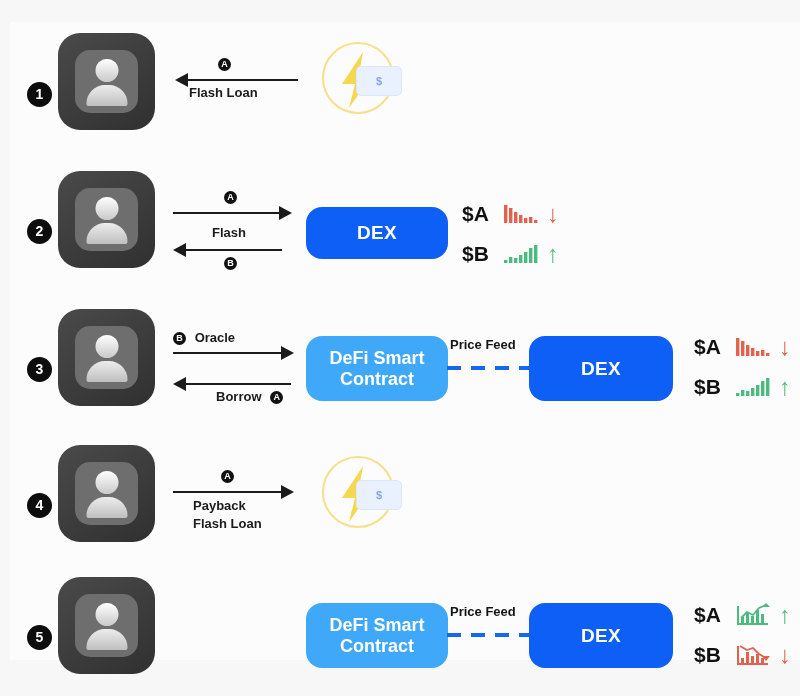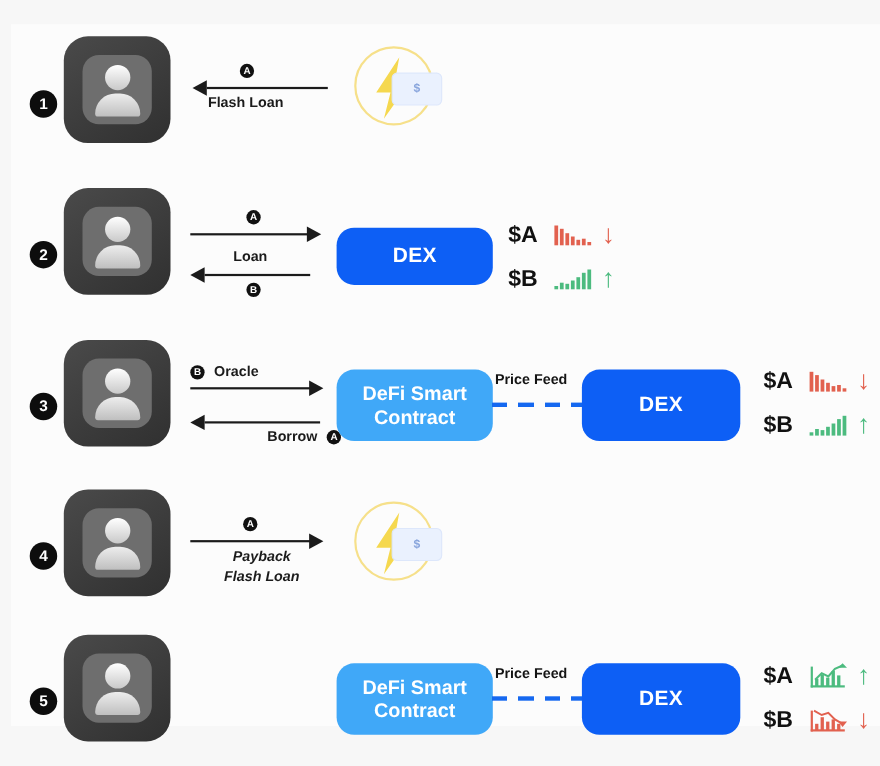--- a/index.html
+++ b/index.html
@@ -113,21 +113,21 @@
           <div class="user-body"></div>
         </div>
       </div>
 
       <div class="arrow-line" style="left:163px;top:50px;width:108px;"></div>
       <div class="arrow-head right" style="left:269px;top:44px;"></div>
       <div class="arrow-label" style="left:214px;top:27px;">
         <span class="circ">A</span>
       </div>
 
-      <div class="arrow-label" style="left:202px;top:63px;">Loan</div>
+      <div class="arrow-label" style="left:202px;top:63px;">Flash</div>
 
       <div class="arrow-line" style="left:176px;top:87px;width:96px;"></div>
       <div class="arrow-head left" style="left:163px;top:81px;"></div>
       <div class="arrow-label" style="left:214px;top:93px;">
         <span class="circ">B</span>
       </div>
 
       <div class="box dex" style="left:296px;top:45px;width:142px;height:52px;">
         <span>DEX</span>
       </div>
@@ -176,21 +176,21 @@
 
       <div class="arrow-label" style="left:163px;top:30px;">
         <span class="circ">B</span>
         <span style="margin-left:5px;">Oracle</span>
       </div>
       <div class="arrow-line" style="left:163px;top:52px;width:110px;"></div>
       <div class="arrow-head right" style="left:271px;top:46px;"></div>
 
       <div class="arrow-line" style="left:176px;top:83px;width:105px;"></div>
       <div class="arrow-head left" style="left:163px;top:77px;"></div>
-      <div class="arrow-label" style="left:206px;top:89px;margin-left:27px;">
+      <div class="arrow-label" style="left:206px;top:89px;">
         <span>Borrow</span>
         <span class="circ" style="margin-left:5px;">A</span>
       </div>
 
       <div class="box defi" style="left:296px;top:36px;width:142px;height:65px;">
         <span>
           <span>DeFi Smart</span><br>
           <span>Contract</span>
         </span>
       </div>
@@ -242,21 +242,21 @@
           <div class="user-head"></div>
           <div class="user-body"></div>
         </div>
       </div>
 
       <div class="arrow-line" style="left:163px;top:57px;width:110px;"></div>
       <div class="arrow-head right" style="left:271px;top:51px;"></div>
       <div class="arrow-label" style="left:211px;top:34px;">
         <span class="circ">A</span>
       </div>
-      <div class="arrow-label" style="left:183px;top:63px;text-align:center;width:90px;line-height:1.35;font-style:italic;">
+      <div class="arrow-label" style="left:183px;top:63px;text-align:left;width:90px;line-height:1.35;">
         <span>Payback</span><br>
         <span>Flash Loan</span>
       </div>
 
       <div class="flash" style="left:312px;top:22px;">
         <div class="flash-ring"></div>
         <svg width="78" height="78" viewBox="0 0 78 78" style="position:absolute;left:0;top:0;">
           <polygon points="41,10 20,42 33,42 27,66 51,32 37,32" fill="#f5d84f"></polygon>
         </svg>
         <div class="flash-card">

